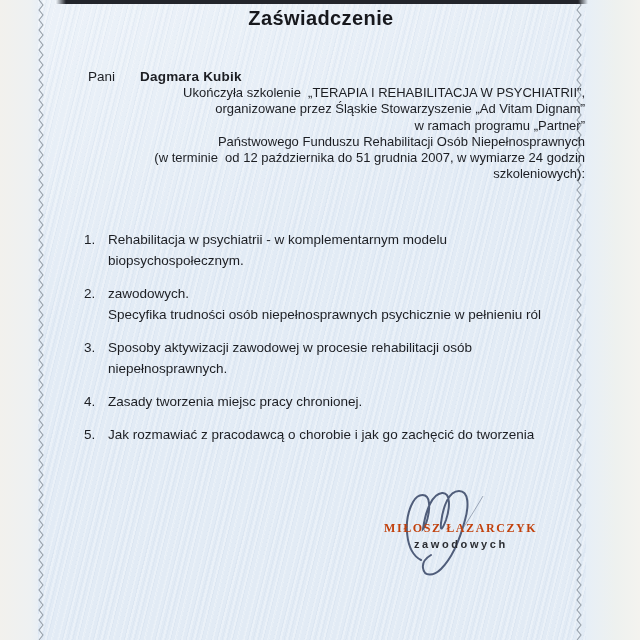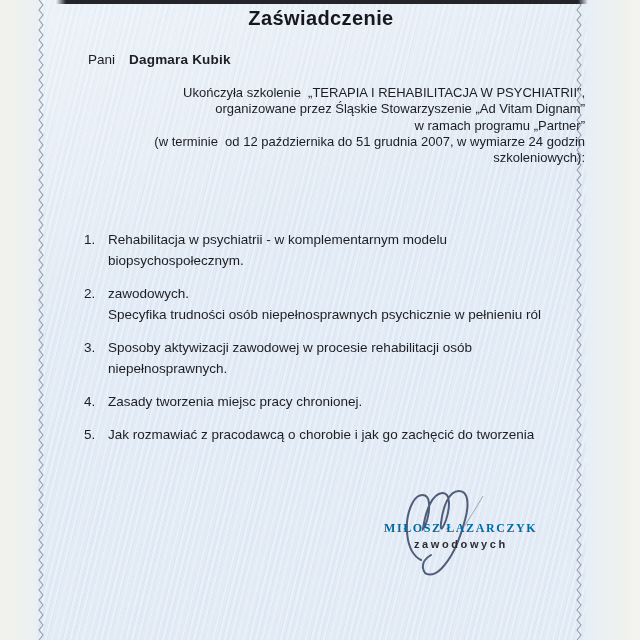--- a/index.html
+++ b/index.html
@@ -22,33 +22,33 @@
   .strip-right{position:absolute;left:586px;top:0;width:54px;height:640px;
     background:linear-gradient(90deg,#e7eff7 0%,#eef1ef 55%,#f4f3ef 100%);}
   .zig{position:absolute;top:0;width:10px;height:640px;}
   .zig path{fill:none;stroke:#97a0a9;stroke-width:1.1;}
   .zig-left{left:36px;}
   .zig-right{left:574px;}
   .top-line{position:absolute;left:56px;top:0;width:532px;height:4px;
     background:linear-gradient(90deg,rgba(34,36,42,0) 0,#23252b 10px,#23252b calc(100% - 10px),rgba(34,36,42,0) 100%);}
   .title{position:absolute;left:57px;top:7px;width:528px;text-align:center;
     font-size:20px;font-weight:bold;letter-spacing:.4px;color:#17181d;}
-  .salutation{position:absolute;left:88px;top:52px;font-size:13.5px;color:#1c1e23;
-    display:flex;gap:14px;align-items:baseline;}
+  .salutation{position:absolute;left:88px;top:69px;font-size:13.5px;color:#1c1e23;
+    display:flex;gap:25px;align-items:baseline;}
   .salutation .name{font-weight:bold;letter-spacing:.2px;}
   .intro{position:absolute;left:57px;top:85px;width:528px;text-align:right;
     font-size:13px;line-height:16.3px;color:#1c1e23;}
   .intro div{white-space:pre-wrap;}
   .topics{position:absolute;left:84px;top:229px;width:486px;font-size:13.5px;
     color:#1c1e23;line-height:21px;}
   .topic{display:flex;margin-bottom:12px;}
   .topic .num{width:24px;flex:0 0 24px;}
   .stamp-name{position:absolute;left:384px;top:521px;
     font-family:"Liberation Serif",serif;font-weight:bold;font-size:12px;
-    letter-spacing:1.6px;color:#0369a1;}
+    letter-spacing:1.6px;color:#c2410c;}
   .stamp-role{position:absolute;left:414px;top:538px;
     font-weight:bold;font-size:11px;letter-spacing:2.6px;color:#2b2d32;}
   .sig{position:absolute;left:392px;top:482px;width:110px;height:100px;}
   .sig path{fill:none;}
 </style>
 </head>
 <body>
 
 <div class="page">
 
@@ -68,20 +68,21 @@
 
   <div class="salutation">
     <span>Pani</span>
     <span class="name">Dagmara Kubik</span>
   </div>
 
   <div class="intro">
     <div>Ukończyła szkolenie  „TERAPIA I REHABILITACJA W PSYCHIATRII”,</div>
     <div>organizowane przez Śląskie Stowarzyszenie „Ad Vitam Dignam”</div>
     <div>w ramach programu „Partner”</div>
+    <div>Państwowego Funduszu Rehabilitacji Osób Niepełnosprawnych</div>
     <div>(w terminie  od 12 października do 51 grudnia 2007, w wymiarze 24 godzin</div>
     <div>szkoleniowych):</div>
   </div>
 
   <div class="topics">
     <div class="topic">
       <span class="num">1.</span>
       <span>
         <div>Rehabilitacja w psychiatrii - w komplementarnym modelu</div>
         <div>biopsychospołecznym.</div>

